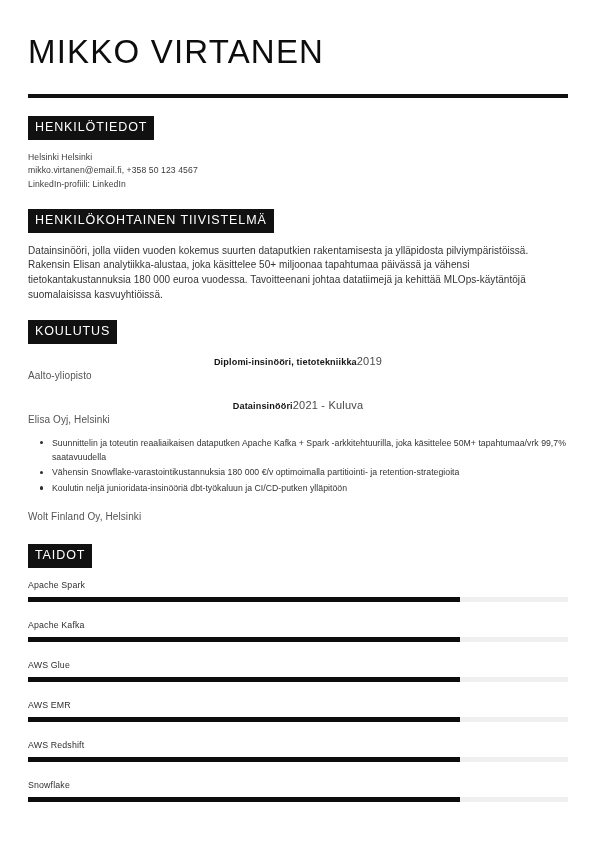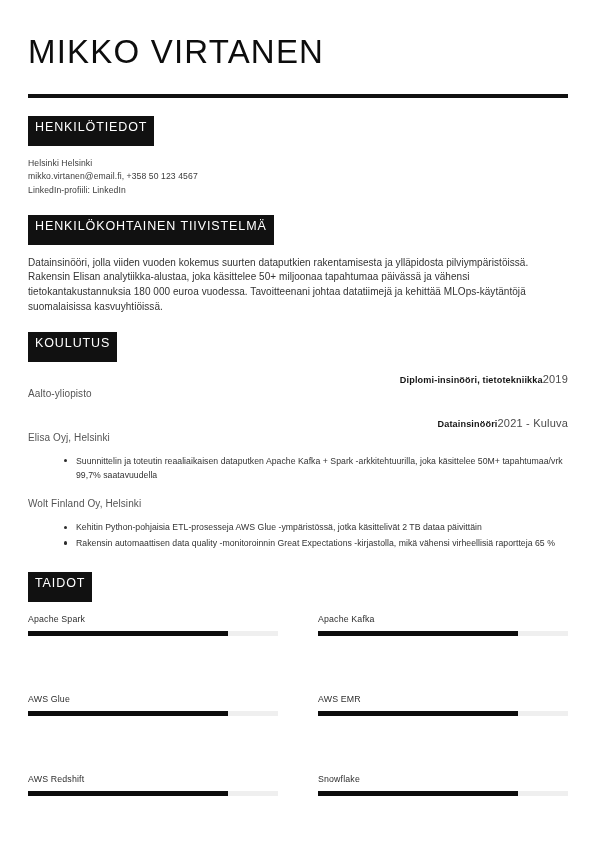--- a/index.html
+++ b/index.html
@@ -49,21 +49,21 @@
   .section {
     margin-top: 18px;
   }
   .section-badge {
     display: inline-block;
     background: #111111;
     color: #ffffff;
     font-size: 12.5px;
     letter-spacing: 0.9px;
     line-height: 1;
-    padding: 5px 7px 12px 7px;
+    padding: 5px 7px 6px 7px;
     font-weight: 400;
   }
   .section-body {
     margin-top: 11px;
   }
 
   
   .contact-line {
     font-size: 8.6px;
     line-height: 13.5px;
@@ -83,21 +83,21 @@
 
   
   .entry {
     margin-bottom: 2px;
   }
   .entry + .entry {
     margin-top: 16px;
   }
   .entry-head {
     display: flex;
-    justify-content: flex-end;
+    justify-content: center;
     align-items: baseline;
   }
   .entry-title {
     font-size: 9.1px;
     font-weight: bold;
     color: #141414;
     letter-spacing: 0.15px;
   }
   .entry-date {
     font-size: 11px;
@@ -117,41 +117,39 @@
     list-style: none;
   }
   .bullets li {
     position: relative;
     font-size: 8.7px;
     line-height: 14.4px;
     color: #333333;
     margin-bottom: 1px;
     padding-left: 2px;
     letter-spacing: 0.03px;
-    margin-left: 24px;
   }
   .bullets li::before {
     content: "";
     position: absolute;
     left: -10px;
     top: 5.6px;
     width: 3.1px;
     height: 3.1px;
     border-radius: 50%;
     background: #2b2b2b;
   }
 
   
   .skills-grid {
     display: grid;
-    grid-template-columns: 1fr 1fr;
+    grid-template-columns: 1fr;
     column-gap: 64px;
     row-gap: 0;
     margin-top: 12px;
-    gap: 40px;
   }
   .skill {
     margin-bottom: 18px;
   }
   .skill-name {
     font-size: 8.8px;
     color: #2e2e2e;
     letter-spacing: 0.15px;
     margin-bottom: 7px;
   }
@@ -213,29 +211,27 @@
     <div class="section-body">
 
       <div class="entry">
         <div class="entry-head">
           <div class="entry-title">Datainsinööri</div>
           <div class="entry-date">2021 - Kuluva</div>
         </div>
         <div class="entry-sub">Elisa Oyj, Helsinki</div>
         <ul class="bullets">
           <li>Suunnittelin ja toteutin reaaliaikaisen dataputken Apache Kafka + Spark -arkkitehtuurilla, joka käsittelee 50M+ tapahtumaa/vrk 99,7% saatavuudella</li>
+          <li>Vähensin Snowflake-varastointikustannuksia 180 000 €/v optimoimalla partitiointi- ja retention-strategioita</li>
+          <li>Koulutin neljä junioridata-insinööriä dbt-työkaluun ja CI/CD-putken ylläpitöön</li>
         </ul>
       </div>
 
       <div class="entry">
         <div class="entry-sub">Wolt Finland Oy, Helsinki</div>
-        <ul class="bullets">
-          <li>Kehitin Python-pohjaisia ETL-prosesseja AWS Glue -ympäristössä, jotka käsittelivät 2 TB dataa päivittäin</li>
-          <li>Rakensin automaattisen data quality -monitoroinnin Great Expectations -kirjastolla, mikä vähensi virheellisiä raportteja 65 %</li>
-        </ul>
       </div>
 
     </div>
   </div>
 
   <div class="section" style="margin-top:22px;">
     <span class="section-badge">TAIDOT</span>
     <div class="skills-grid">
 
       <div class="skill">

